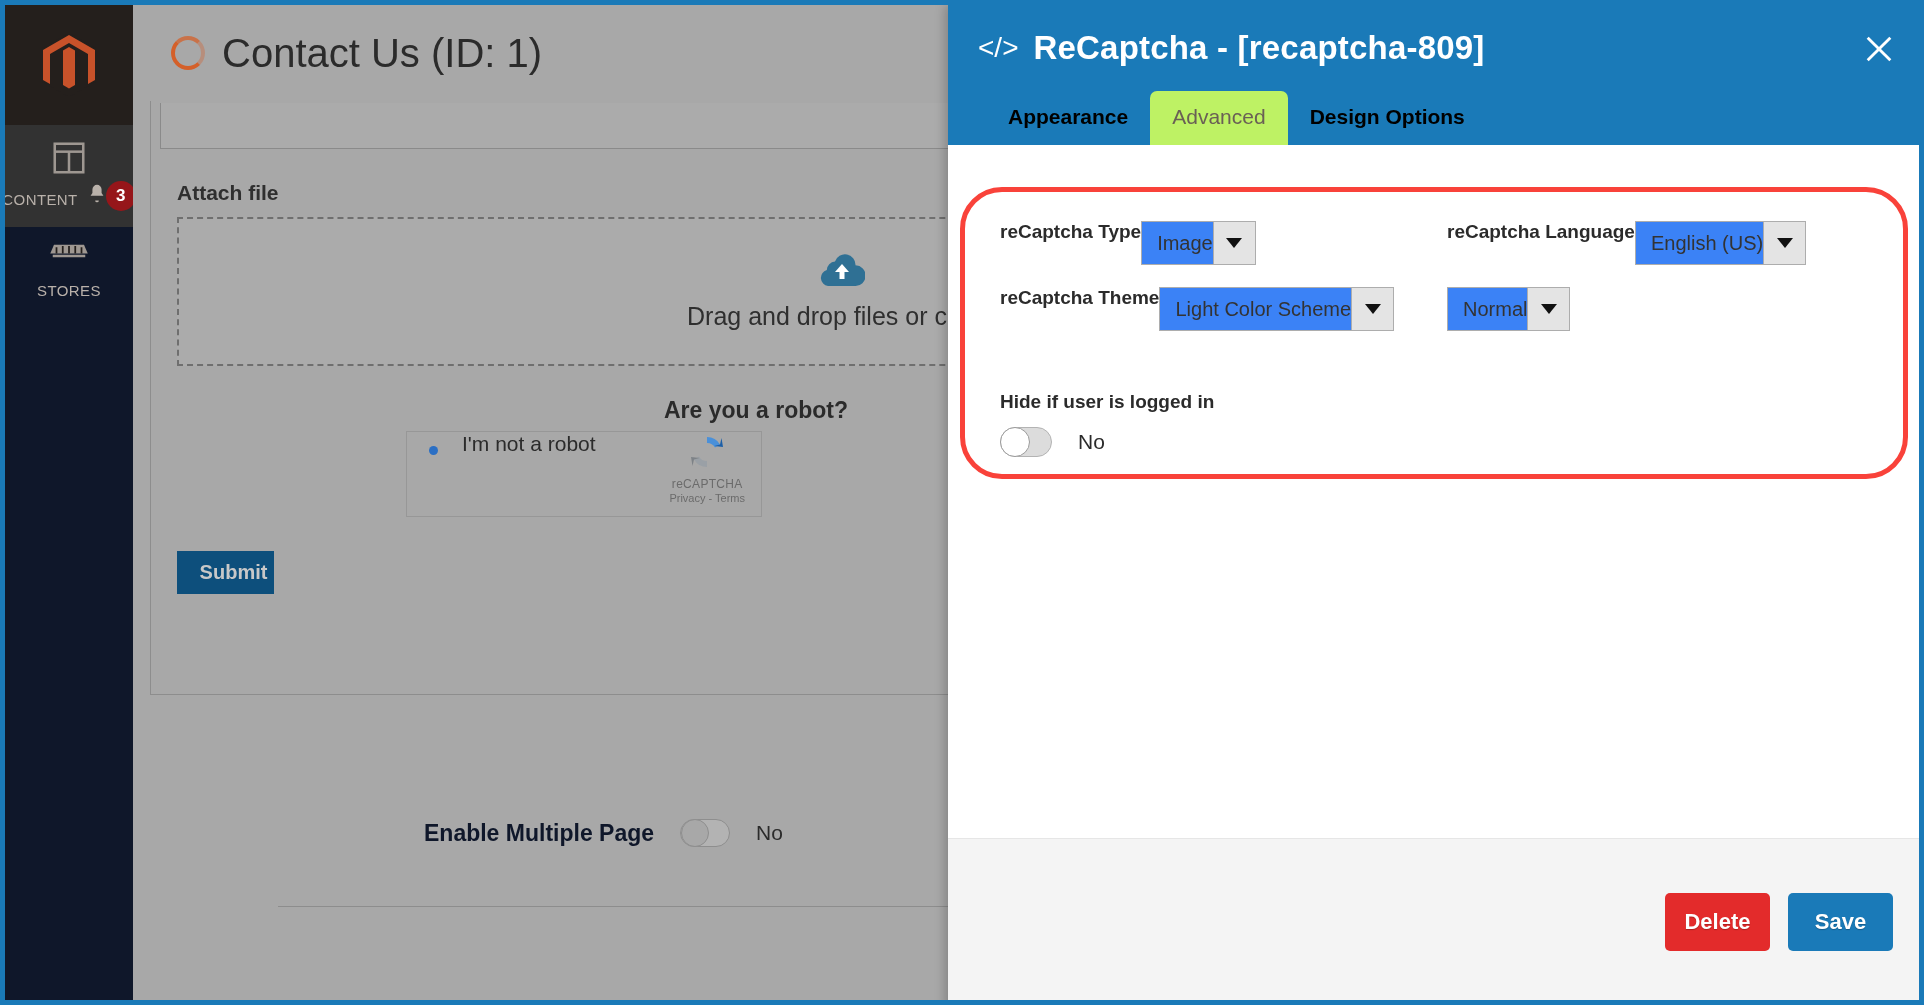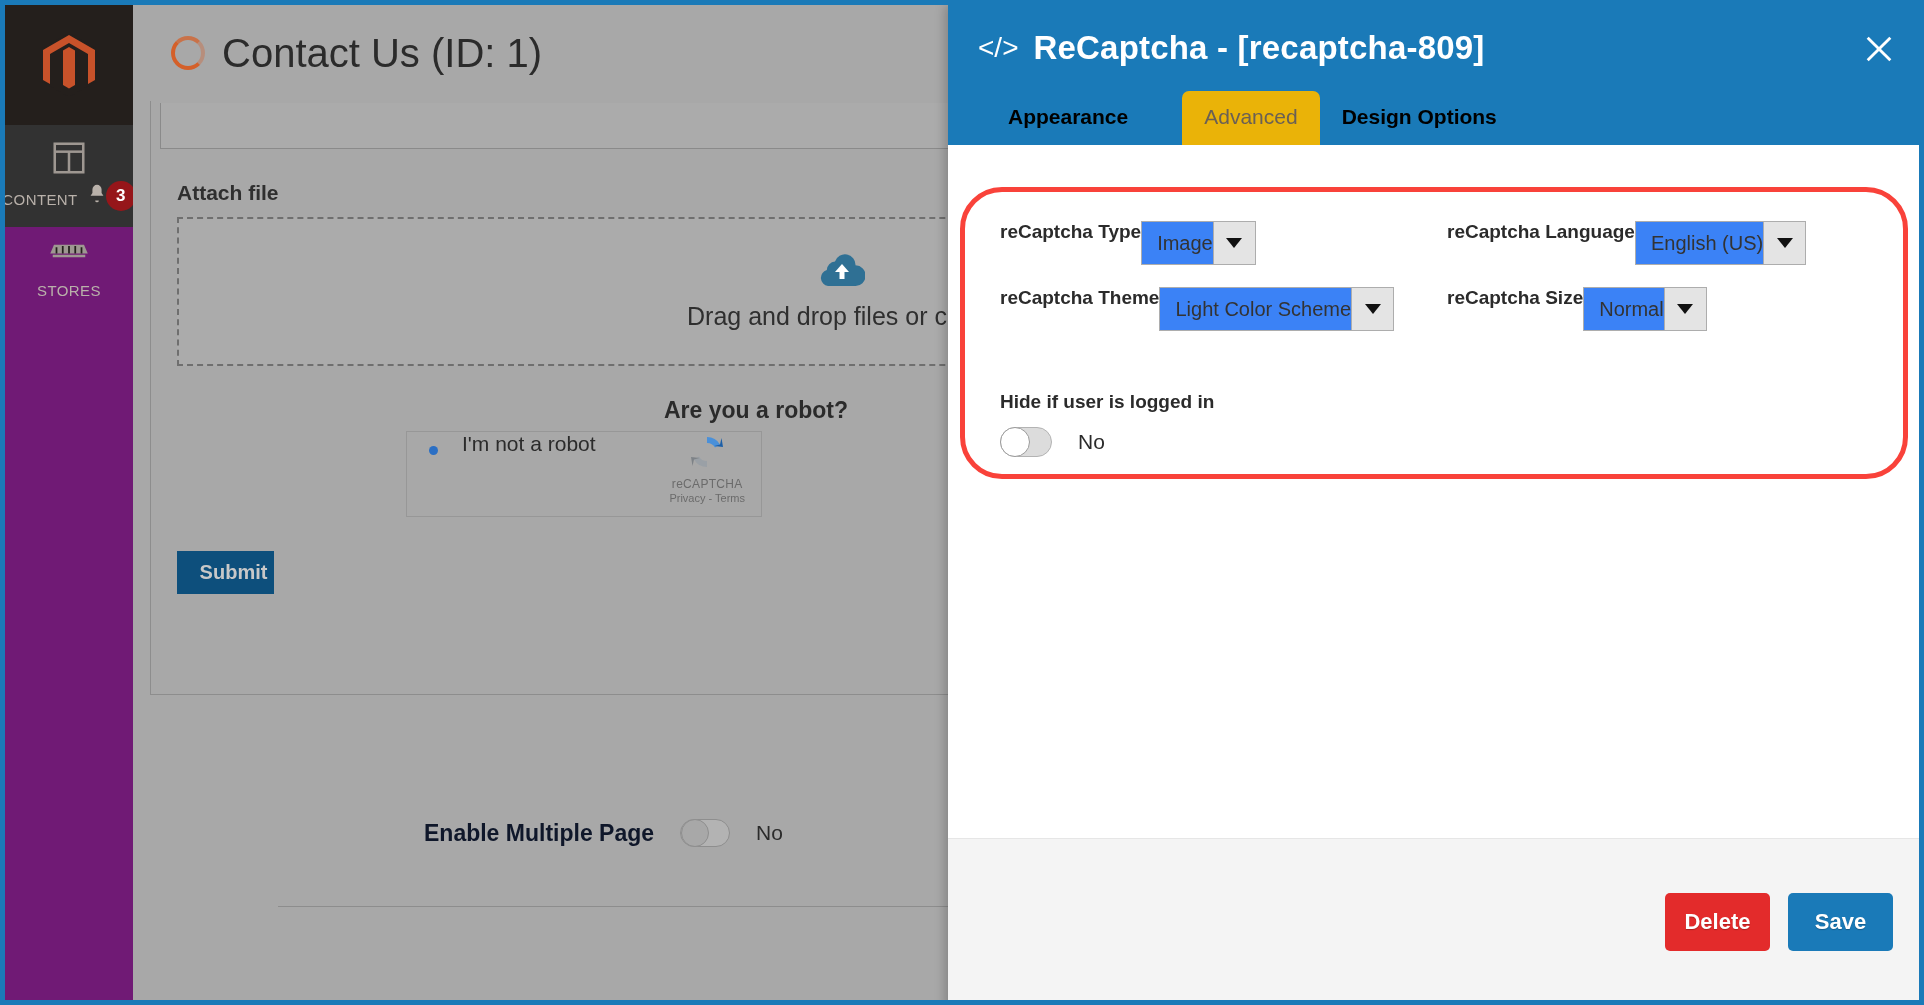--- a/index.html
+++ b/index.html
@@ -21,21 +21,21 @@
   #backdrop {
     position: absolute;
     left: 0; top: 0; right: 0; bottom: 0;
     background: #a8a8a8;
   }
 
   
   #sidebar {
     position: absolute; left: 0; top: 0;
     width: 128px; height: 100%;
-    background: #701a75;
+    background: #0f172a;
   }
   .logo-wrap {
     height: 120px;
     display: flex; align-items: center; justify-content: center;
     background: #241f1c;
   }
   .nav-item {
     width: 100%;
     padding: 14px 0 16px 0;
     display: flex; flex-direction: column;
@@ -250,24 +250,23 @@
   .tab {
     padding: 14px 22px 16px 22px;
     font-size: 21px;
     color: #000000;
     font-weight: bold;
     border-radius: 7px 7px 0 0;
     background: transparent;
     white-space: nowrap;
   }
   .tab.active {
-    background: #eab308;
+    background: #bef264;
     color: #6a6055;
     font-weight: normal;
-    margin-left: 32px;
   }
 
   #panel-body {
     flex: 1 1 auto;
     position: relative;
     background: #ffffff;
     overflow: hidden;
   }
   #highlight-ring {
     position: absolute;
@@ -527,21 +526,20 @@
           <span class="form-label">reCaptcha Theme</span>
           <div class="select-box">
             <span class="select-value">Light Color Scheme</span>
             <span class="select-arrow">
                 <i class="caret"></i>
               </span>
           </div>
         </div>
 
         <div class="form-field">
-          <span class="form-label">reCaptcha Size</span>
           <div class="select-box">
             <span class="select-value">Normal</span>
             <span class="select-arrow">
                 <i class="caret"></i>
               </span>
           </div>
         </div>
 
       </div>
 

